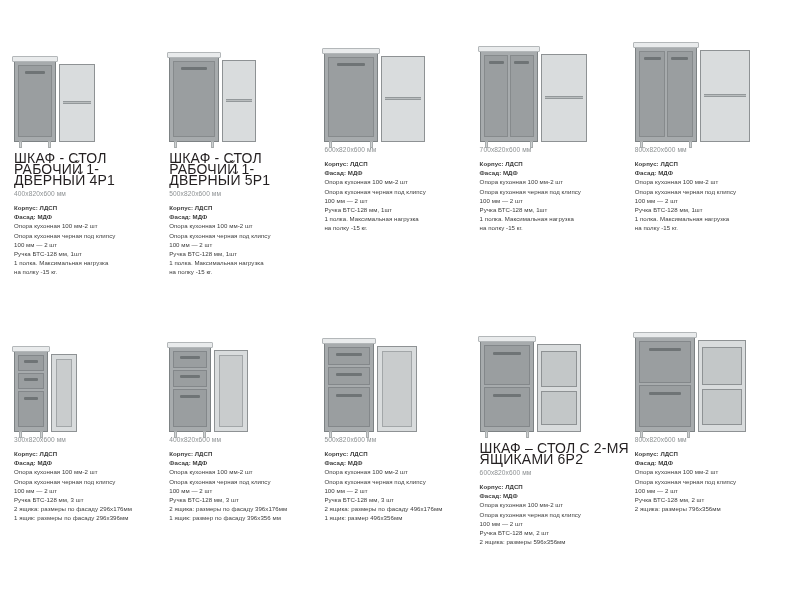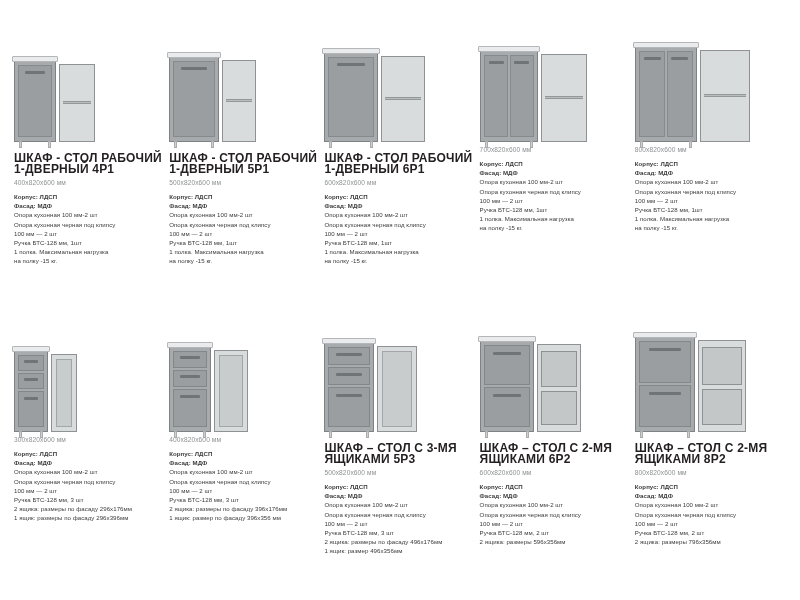--- a/index.html
+++ b/index.html
@@ -37,22 +37,22 @@
     flex-direction: column;
   }
   .figure {
     height: 128px;
     display: flex;
     align-items: flex-end;
     justify-content: flex-start;
     position: relative;
   }
   .title {
-    font-size: 12px;
-    font-weight: bold;
+    font-size: 14px;
+    font-weight: normal;
     letter-spacing: 0.2px;
     line-height: 11px;
     margin-top: 11px;
     text-transform: uppercase;
   }
   .dims {
     font-size: 6.6px;
     color: #8d9193;
     margin-top: 4px;
     letter-spacing: 0.1px;
@@ -250,21 +250,20 @@
               <div class="leg l"></div>
                 <div class="leg r"></div>
             </div>
           </div>
           <div class="gap-sm"></div>
           <div class="shelf-box" style="width:44px;height:86px;">
             <div class="shelf" style="top:40px;"></div>
           </div>
         </div>
       </div>
-      <div class="title">ШКАФ - СТОЛ РАБОЧИЙ 1-ДВЕРНЫЙ 6Р1</div>
       <div class="dims">600х820х600 мм</div>
       <div class="specs">
         <div class="b">Корпус: ЛДСП</div>
         <div class="b">Фасад: МДФ</div>
         <div>Опора кухонная 100 мм-2 шт</div>
         <div>Опора кухонная черная под клипсу</div>
         <div>100 мм — 2 шт</div>
         <div>Ручка БТС-128 мм, 1шт</div>
         <div>1 полка. Максимальная нагрузка</div>
         <div>на полку -15 кг.</div>
@@ -438,21 +437,20 @@
               <div class="leg l"></div>
                 <div class="leg r"></div>
             </div>
           </div>
           <div class="gap-sm"></div>
           <div class="shelf-box" style="width:40px;height:86px;">
             <div class="inner-back"></div>
           </div>
         </div>
       </div>
-      <div class="title">ШКАФ – СТОЛ С 3-МЯ ЯЩИКАМИ 5Р3</div>
       <div class="dims">500х820х600 мм</div>
       <div class="specs">
         <div class="b">Корпус: ЛДСП</div>
         <div class="b">Фасад: МДФ</div>
         <div>Опора кухонная 100 мм-2 шт</div>
         <div>Опора кухонная черная под клипсу</div>
         <div>100 мм — 2 шт</div>
         <div>Ручка БТС-128 мм, 3 шт</div>
         <div>2 ящика: размеры по фасаду 496х176мм</div>
         <div>1 ящик: размер 496х356мм</div>
@@ -511,21 +509,20 @@
                 <div class="leg r"></div>
             </div>
           </div>
           <div class="gap-sm"></div>
           <div class="shelf-box" style="width:48px;height:92px;">
             <div class="drawer light" style="top:6px;height:38px;"></div>
             <div class="drawer light" style="top:48px;bottom:6px;"></div>
           </div>
         </div>
       </div>
-      <div class="title">ШКАФ – СТОЛ С 2-МЯ ЯЩИКАМИ 8Р2</div>
       <div class="dims">800х820х600 мм</div>
       <div class="specs">
         <div class="b">Корпус: ЛДСП</div>
         <div class="b">Фасад: МДФ</div>
         <div>Опора кухонная 100 мм-2 шт</div>
         <div>Опора кухонная черная под клипсу</div>
         <div>100 мм — 2 шт</div>
         <div>Ручка БТС-128 мм, 2 шт</div>
         <div>2 ящика: размеры 796х356мм</div>
       </div>

